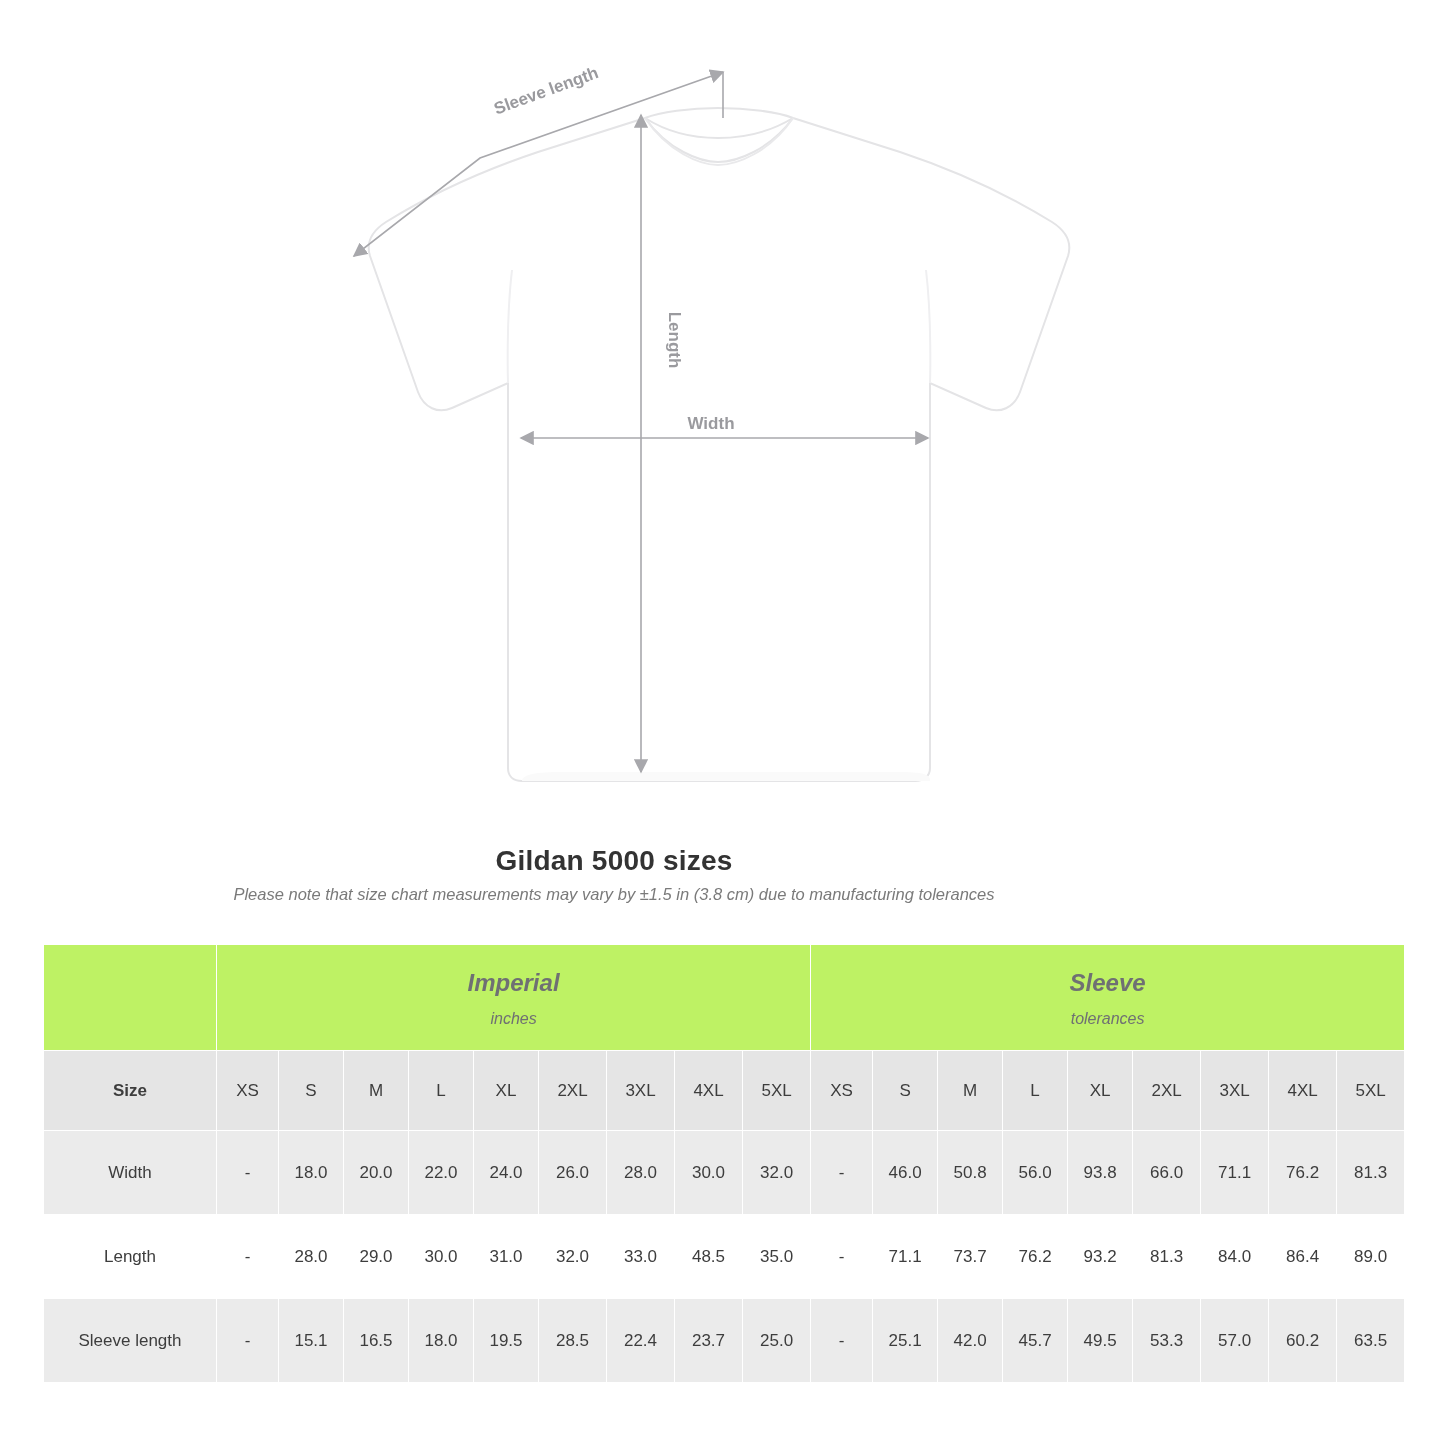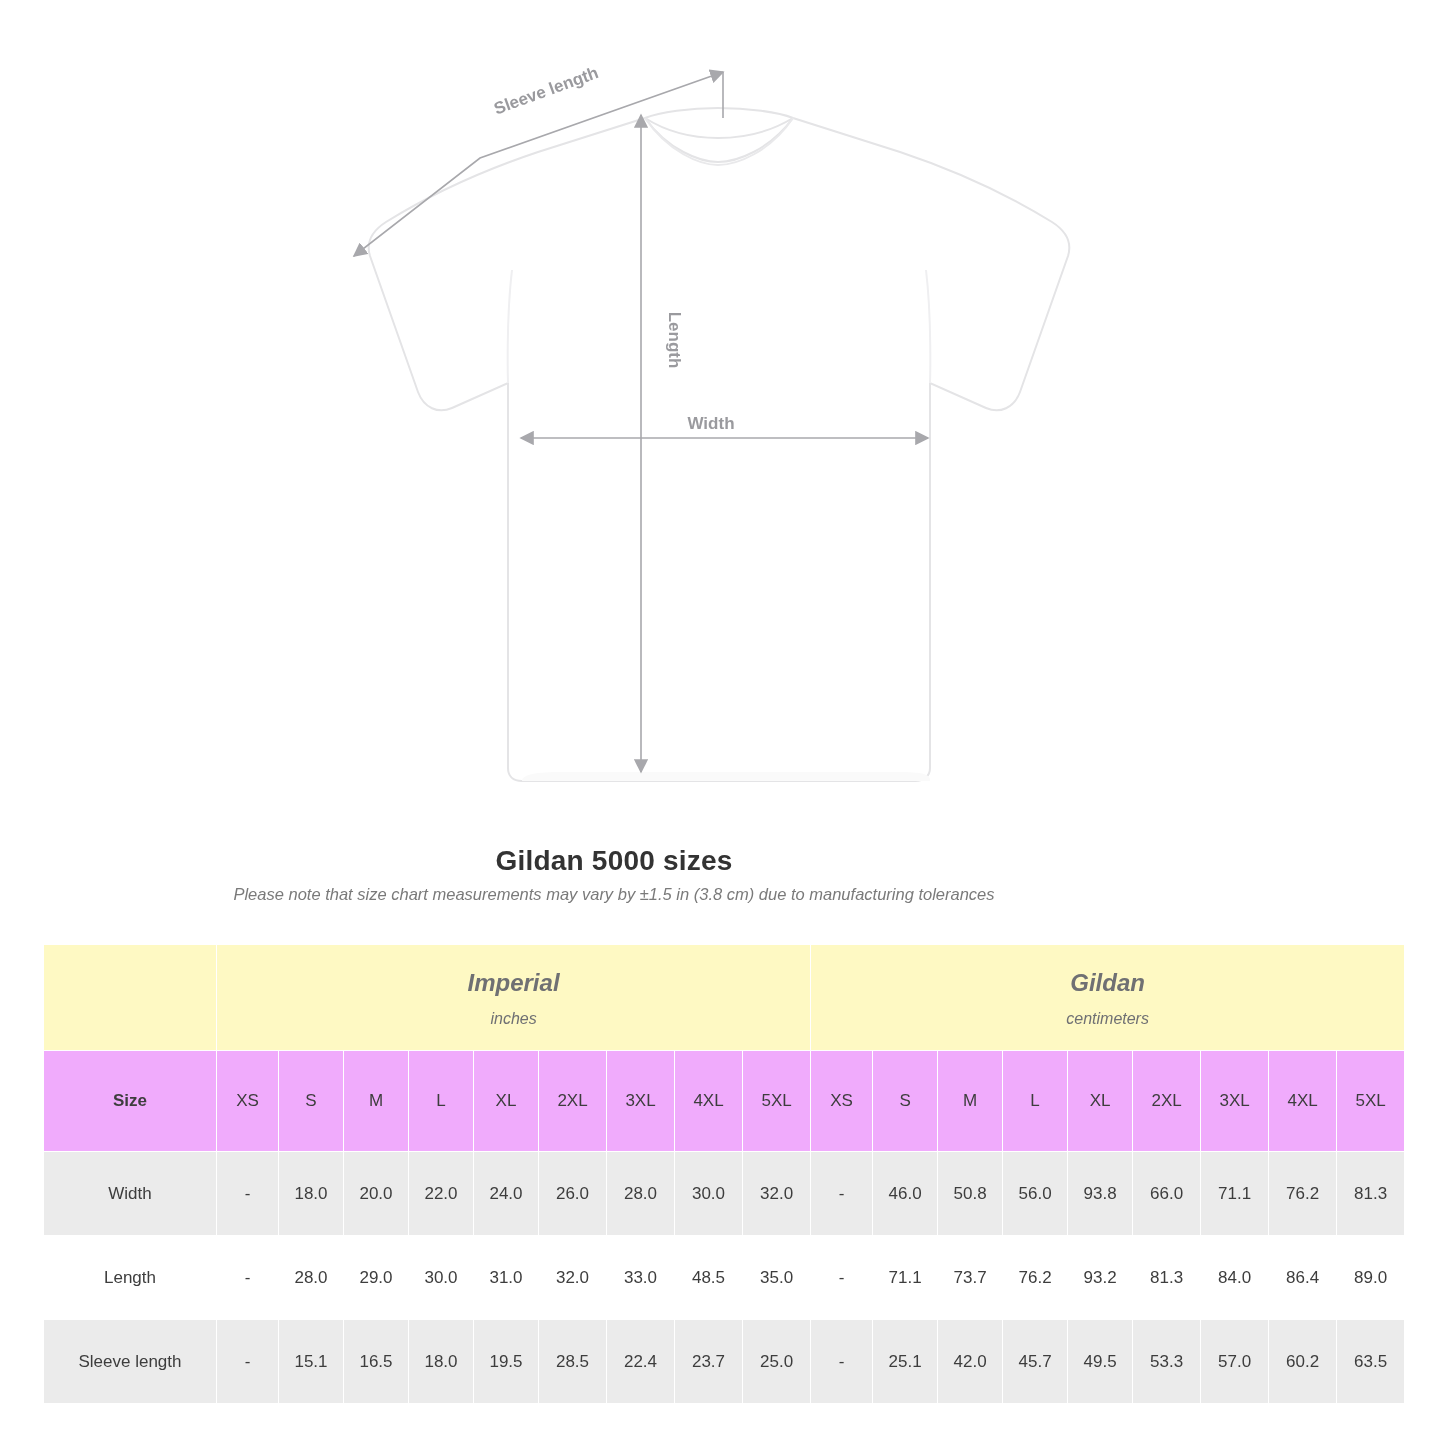--- a/index.html
+++ b/index.html
@@ -59,40 +59,40 @@
   table.sizes td, table.sizes th {
     border: 1px solid #ffffff;
     text-align: center;
     vertical-align: middle;
     font-weight: normal;
     color: #3d3d3d;
     font-size: 17px;
   }
   
   tr.unit-row td {
-    background: #fef9c3;
+    background: #bef264;
     height: 106px;
     padding: 0;
   }
   .unit-name {
     font-size: 24px;
     font-weight: bold;
     font-style: italic;
     color: #6f7073;
     line-height: 1.25;
   }
   .unit-sub {
     font-size: 16px;
     font-style: italic;
     color: #6f7073;
     margin-top: 12px;
   }
   tr.head-row td {
-    background: #f0abfc;
-    height: 101px;
+    background: #e5e5e5;
+    height: 80px;
     font-size: 17px;
     color: #3d3d3d;
   }
   tr.head-row td.rowlabel {
     font-weight: bold;
     font-size: 17px;
   }
   tr.data-row td {
     height: 84px;
   }
@@ -201,22 +201,22 @@
       </colgroup>
       <tbody>
 
         <tr class="unit-row">
           <td></td>
           <td colspan="9">
             <div class="unit-name">Imperial</div>
             <div class="unit-sub">inches</div>
           </td>
           <td colspan="9">
-            <div class="unit-name">Gildan</div>
-            <div class="unit-sub">centimeters</div>
+            <div class="unit-name">Sleeve</div>
+            <div class="unit-sub">tolerances</div>
           </td>
         </tr>
 
         <tr class="head-row">
           <td class="rowlabel">Size</td>
           <td>XS</td>
           <td>S</td>
           <td>M</td>
           <td>L</td>
           <td>XL</td>

